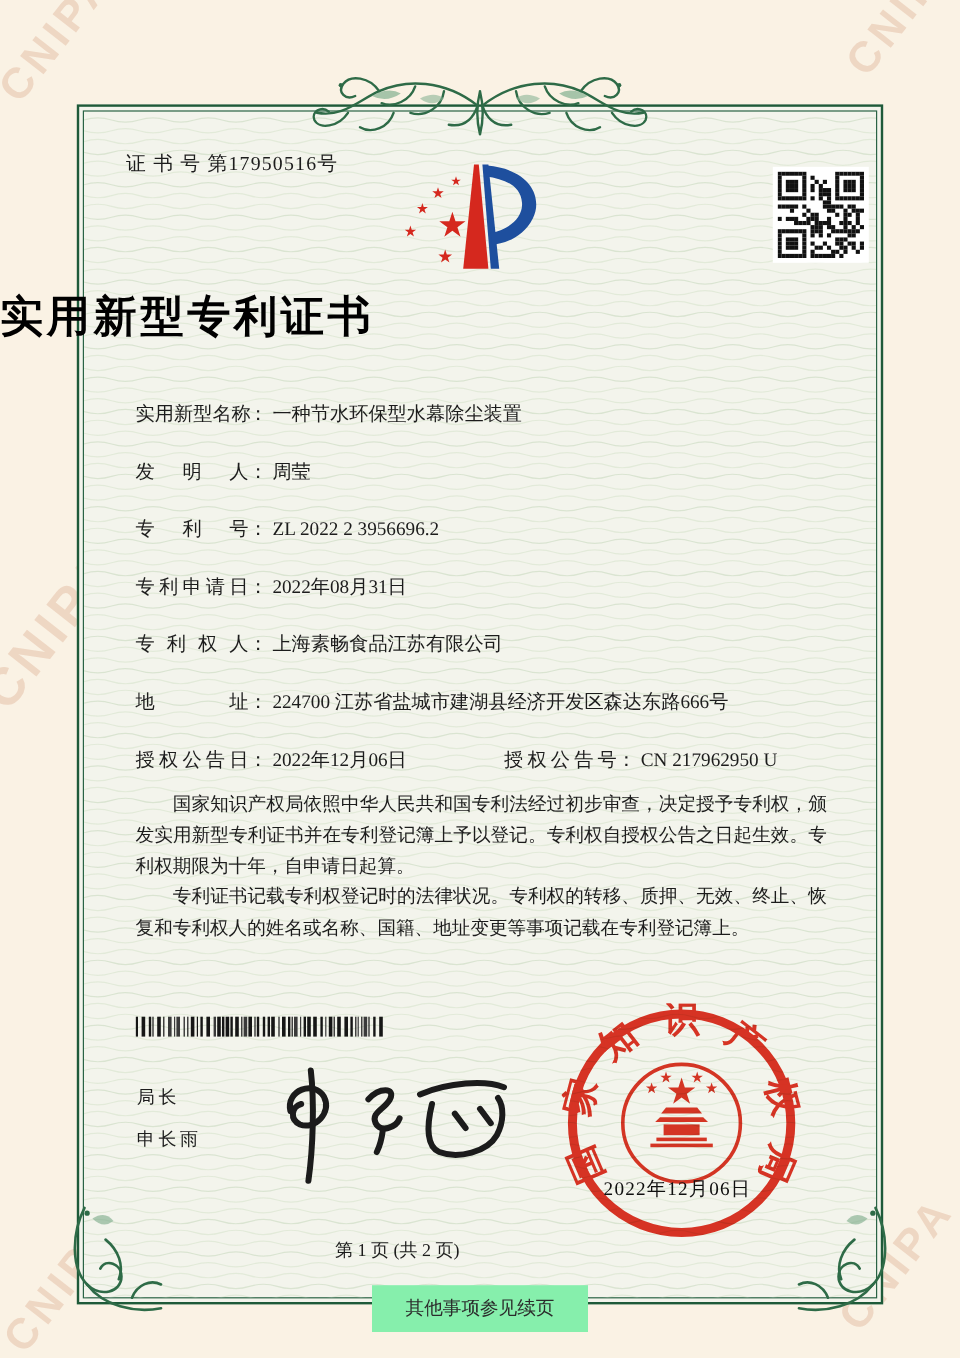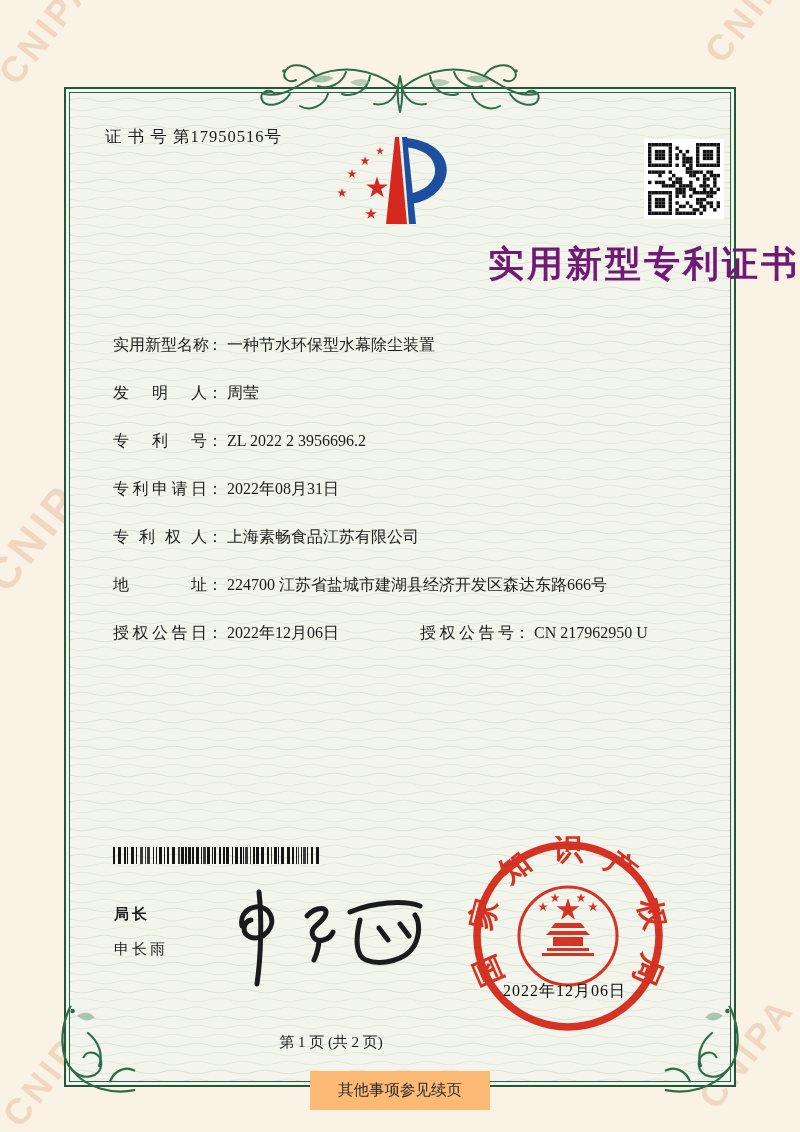--- a/index.html
+++ b/index.html
@@ -25,41 +25,41 @@
     position:absolute; left:3px; top:3px; right:3px; bottom:3px;
     border:1px solid #2a6345; overflow:hidden;
   }
   #waves{position:absolute; left:0; top:0; opacity:.75;}
   
   .orn{position:absolute; pointer-events:none;}
   
   .abs{position:absolute;}
   .cert-no{left:105px; top:126px; font-size:16.5px; letter-spacing:1px;}
   .title{
-    left:0; top:240px; width:100%; text-align:right;
-    font-size:36px; font-weight:bold; letter-spacing:3px; color:#701a75;
+    left:0; top:240px; width:100%; text-align:left;
+    font-size:36px; font-weight:bold; letter-spacing:3px; color:#000000;
   }
   .fields{left:113px; top:335px; width:580px;}
   .frow{height:21px; margin-bottom:27px; font-size:16px; position:relative; white-space:nowrap;}
   .flabel{display:inline-block; width:94px; text-align:justify; text-align-last:justify; vertical-align:top;}
   .fcolon{margin-right:4px;}
   .grant2{position:absolute; left:307px; top:0;}
   .paras{left:113px; top:658px; width:576px; font-size:15.5px; line-height:25.8px; text-align:justify;}
   .paras p{margin:0; text-indent:2em;}
   .bar{left:113px; top:847px; width:208px; height:17px;}
   .signer{font-family:"Liberation Sans","DejaVu Sans",sans-serif; font-size:15px; letter-spacing:3px;}
-  .signer.t{left:114px; top:905px;font-weight:bold;}
+  .signer.t{left:114px; top:905px;}
   .signer.n{left:114px; top:940px;text-align:right;}
   .sig{left:212px; top:882px;}
   .seal{left:468px; top:836px; mix-blend-mode:multiply; opacity:.95;}
   .seal-date{left:503px; top:981px; font-size:16px; letter-spacing:1px; color:#101010; z-index:5;}
   .pfoot{left:64px; top:1033px; width:534px; text-align:center; font-size:15px;}
   .note{
     left:50%; top:1071px; transform:translateX(-50%);
-    background:#fdba74; padding:9px 28px; font-size:15.5px; color:#2b2b2b; white-space:nowrap;
+    background:#86efac; padding:9px 28px; font-size:15.5px; color:#2b2b2b; white-space:nowrap;
   }
 </style>
 </head>
 <body>
 
 <div class="page">
 
   <span class="wm" style="left:-18px;top:8px;font-size:36px;">CNIPA</span>
   <span class="wm" style="left:688px;top:-14px;font-size:36px;">CNIPA</span>
   <span class="wm faint" style="left:195px;top:140px;font-size:34px;">CNIPA</span>
@@ -487,20 +487,24 @@
       <span class="flabel">地址</span><span class="fcolon">：</span><span class="fvalue">224700 江苏省盐城市建湖县经济开发区森达东路666号</span>
     </div>
     <div class="frow">
       <span class="flabel">授权公告日</span><span class="fcolon">：</span><span class="fvalue">2022年12月06日</span>
       <span class="grant2">
         <span class="flabel">授权公告号</span><span class="fcolon">：</span><span class="fvalue">CN 217962950 U</span>
       </span>
     </div>
   </div>
 
+  <div class="abs paras">
+    <p>国家知识产权局依照中华人民共和国专利法经过初步审查，决定授予专利权，颁发实用新型专利证书并在专利登记簿上予以登记。专利权自授权公告之日起生效。专利权期限为十年，自申请日起算。</p>
+    <p>专利证书记载专利权登记时的法律状况。专利权的转移、质押、无效、终止、恢复和专利权人的姓名或名称、国籍、地址变更等事项记载在专利登记簿上。</p>
+  </div>
 
   <div class="abs bar">
     <svg id="barcode-svg" width="208" height="17">
         <rect x="0" y="0" width="2" height="17" fill="#161616"></rect>
         <rect x="5" y="0" width="3" height="17" fill="#161616"></rect>
         <rect x="11" y="0" width="2" height="17" fill="#161616"></rect>
         <rect x="14" y="0" width="1" height="17" fill="#161616"></rect>
         <rect x="18" y="0" width="3" height="17" fill="#161616"></rect>
         <rect x="23" y="0" width="1" height="17" fill="#161616"></rect>
         <rect x="27" y="0" width="3" height="17" fill="#3a3a3a"></rect>

